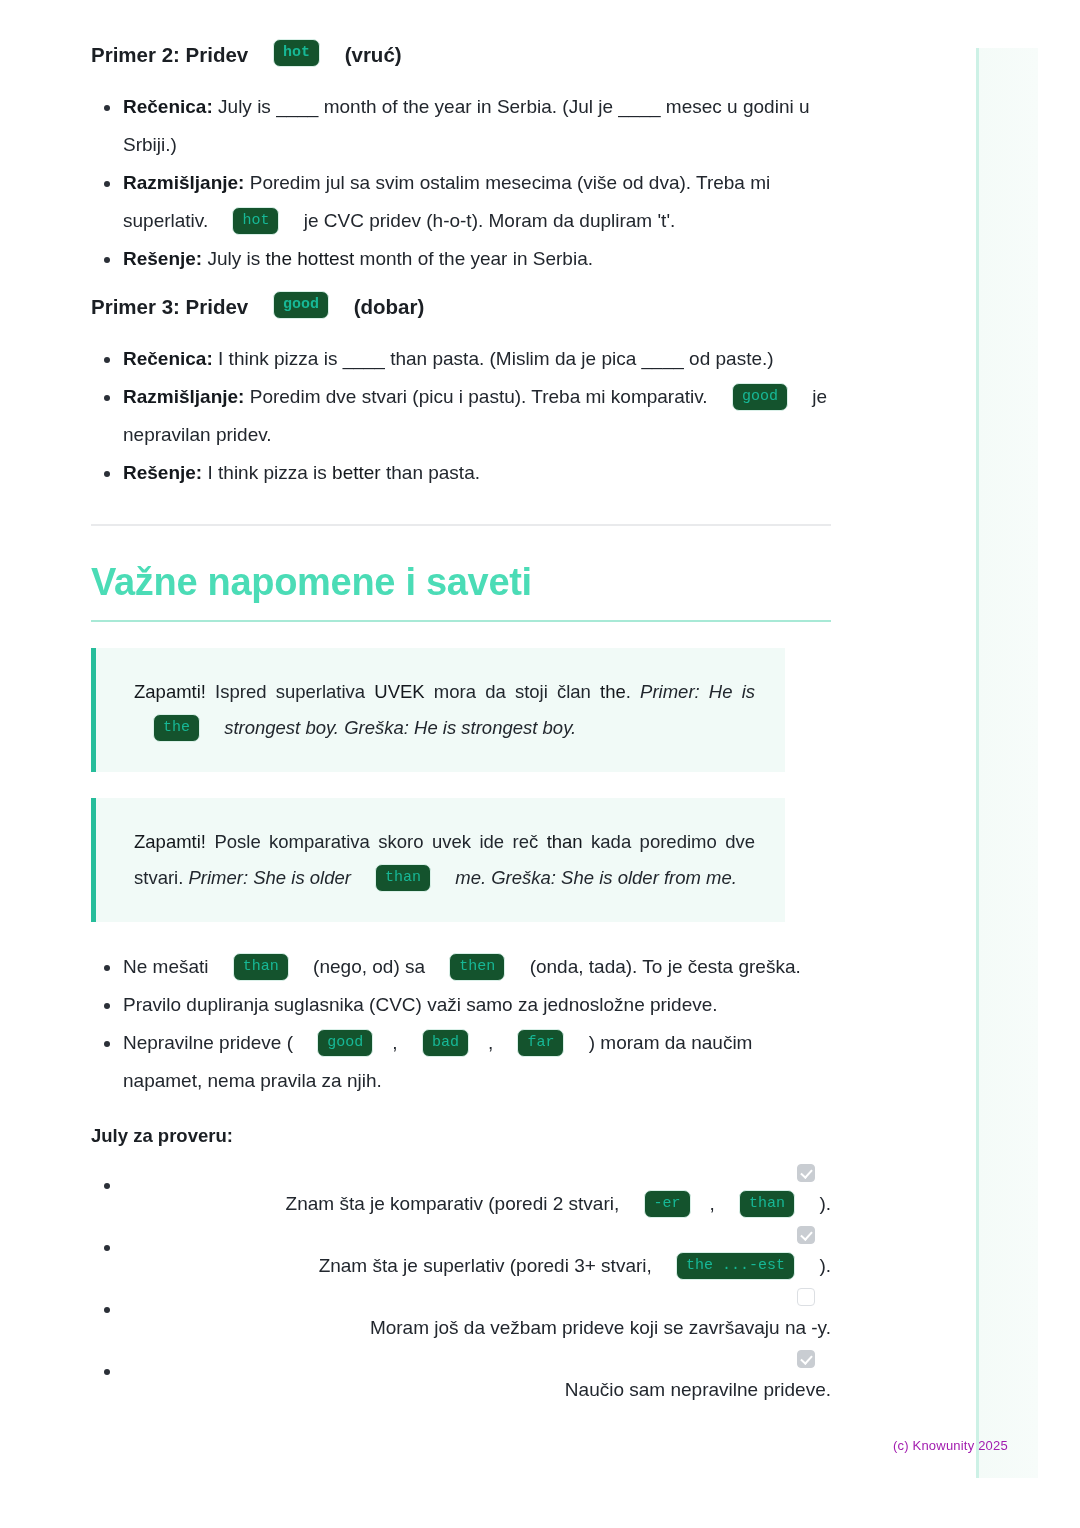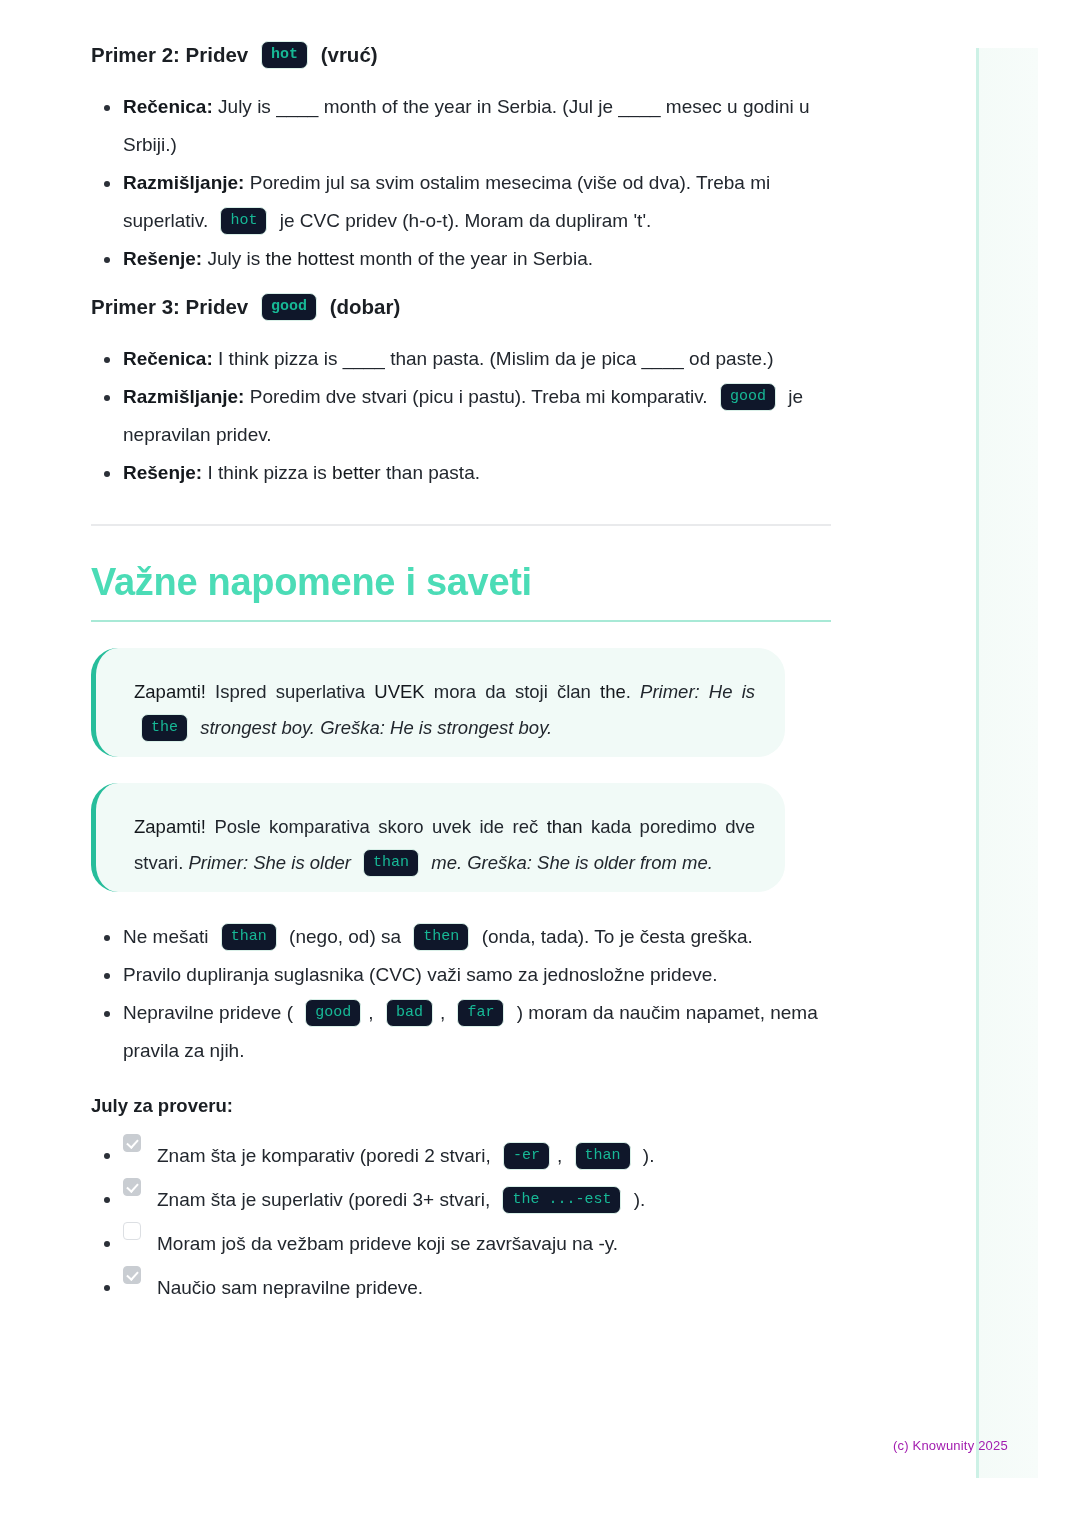--- a/index.html
+++ b/index.html
@@ -42,21 +42,21 @@
   }
 
   
   h3.example-title {
     font-size: 20.5px;
     font-weight: bold;
     color: #1b1f24;
     margin: 0;
     line-height: 30px;
     display: flex;
-    align-items: flex-end;
+    align-items: flex-start;
     flex-wrap: wrap;
     gap: 0;
   }
   h3.example-title .t { white-space: pre; }
 
   h1.section-title {
     font-size: 38px;
     font-weight: bold;
     color: #4bdcb6;
     margin: 0;
@@ -113,41 +113,40 @@
     color: #14181d;
   }
   b.strong { font-weight: normal; color: #14181d; }
   i.em { font-style: italic; }
 
   
   code.chip {
     font-family: "Liberation Mono", monospace;
     font-size: 15px;
     color: #17b896;
-    background: #0f172a;
+    background: #14532d;
     border: 1px solid #d9f0e8;
     border-radius: 7px;
     padding: 3px 9px 4px 9px;
-    margin: 0 7px;
+    margin: 0 19px;
     white-space: pre;
     display: inline-block;
     line-height: 19px;
     vertical-align: middle;
     position: relative;
     top: -1px;
   }
 
   
   .callout {
     background: #f1faf7;
     border-left: 5px solid #27bd9b;
-    padding: 26px 30px 11px 38px;
+    padding: 26px 30px 26px 38px;
     width: 694px;
     box-sizing: border-box;
-    border-radius: 27px;
   }
   .callout p {
     margin: 0;
     font-size: 18.5px;
     line-height: 36px;
     color: #22272e;
     text-align: justify;
     text-justify: inter-word;
   }
 
@@ -157,21 +156,22 @@
     margin: 0;
     padding: 0;
   }
   ul.checklist > li {
     position: relative;
     padding-left: 32px;
     font-size: 19px;
     line-height: 44px;
     color: #22272e;
     display: flex;
-    align-items: flex-start;
+    align-items: flex-end;
+    flex-direction: column;
   }
   ul.checklist > li::before {
     content: "";
     position: absolute;
     left: 13px;
     top: 19px;
     width: 6px;
     height: 6px;
     border-radius: 50%;
     background: #2b3038;

